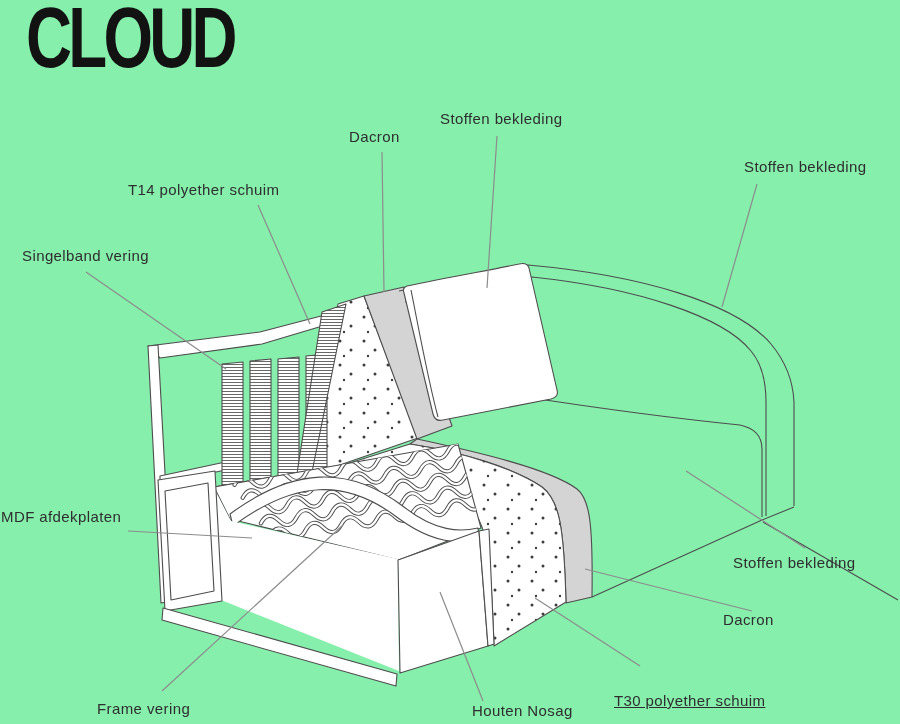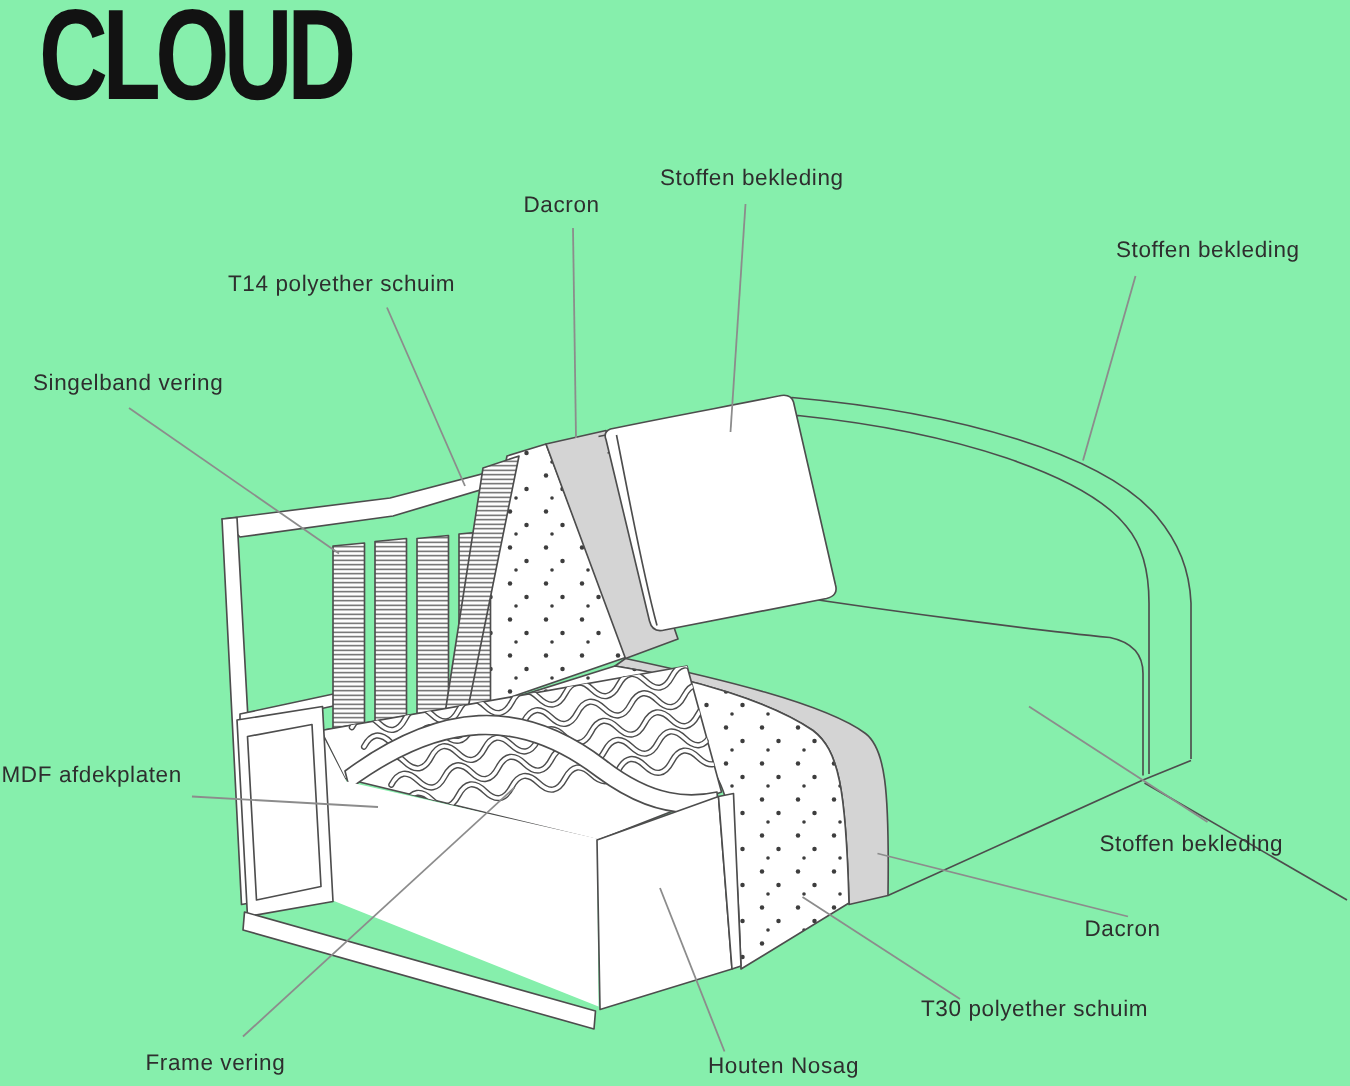--- a/index.html
+++ b/index.html
@@ -2,29 +2,29 @@
 <html><head>
 <meta charset="utf-8">
 <style>
   html,body{margin:0;padding:0;background:#ffffff;}
   #stage{position:relative;width:900px;height:724px;background:#86efac;overflow:hidden;
          font-family:"Liberation Sans",sans-serif;}
   #logo{position:absolute;left:26px;top:-12px;font-weight:900;font-size:86px;
         letter-spacing:-5px;color:#121212;transform:scale(.74,1);transform-origin:0 0;}
   .label{position:absolute;font-size:15px;line-height:1.15;color:#2e2e2e;
          letter-spacing:.4px;white-space:nowrap;}
-  #lbl-t14{left:152px;top:181px;}
+  #lbl-t14{left:128px;top:181px;}
   #lbl-dacron-top{left:349px;top:128px;}
   #lbl-stoffen-top{left:440px;top:110px;}
   #lbl-stoffen-right{left:744px;top:158px;}
   #lbl-singelband{left:22px;top:247px;}
   #lbl-mdf{left:1px;top:508px;}
   #lbl-nosag{left:97px;top:700px;}
   #lbl-houten{left:472px;top:702px;}
-  #lbl-t30{left:614px;top:664px;}
+  #lbl-t30{left:614px;top:692px;text-decoration:underline;}
   #lbl-dacron-bottom{left:723px;top:611px;}
   #lbl-stoffen-bottom{left:733px;top:554px;}
   svg{position:absolute;left:0;top:0;}
 </style>
 </head>
 <body>
 
 <div id="stage">
 
   <div id="logo">CLOUD</div>

